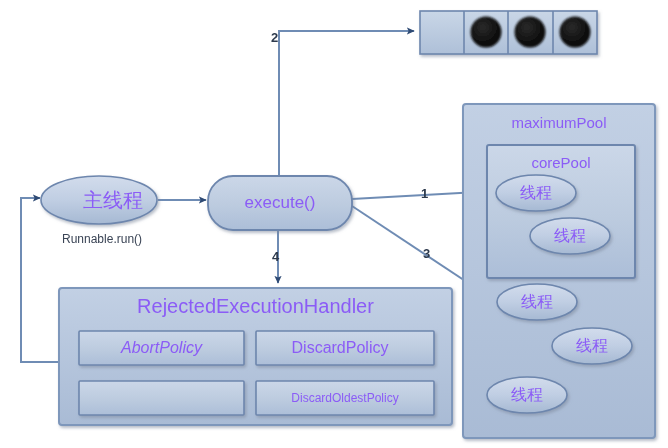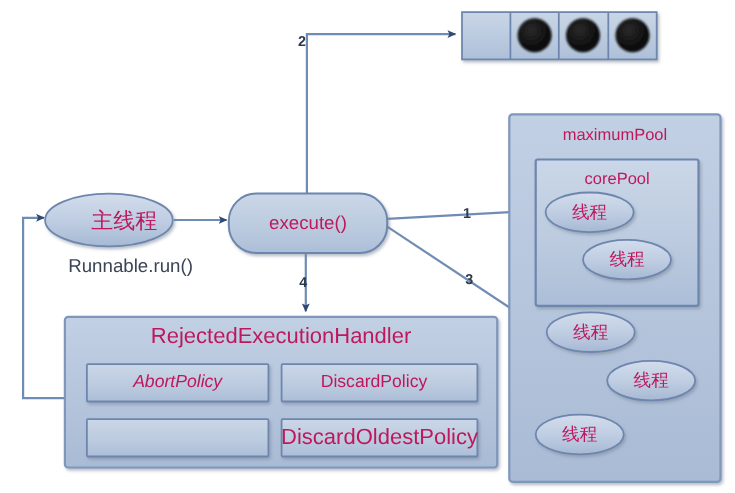--- a/index.html
+++ b/index.html
@@ -22,21 +22,21 @@
     width: 668px;
     height: 448px;
     pointer-events: none;
   }
   .node-text {
     position: absolute;
     display: flex;
     align-items: center;
     justify-content: center;
     text-align: center;
-    color: #be185d;
+    color: #8b5cf6;
     pointer-events: none;
     white-space: nowrap;
   }
   .lbl-num {
     position: absolute;
     color: #2d3a4d;
     font-weight: bold;
     font-size: 13px;
     font-family: "Liberation Sans", "DejaVu Sans", sans-serif;
   }
@@ -169,21 +169,21 @@
     </g>
     <g filter="url(#softShadow)">
       <rect x="79" y="381" width="165" height="34" rx="1" ry="1" fill="url(#gFillA)" stroke="#6d86ad" stroke-width="1.6"></rect>
     </g>
     <g filter="url(#softShadow)">
       <rect x="256" y="381" width="178" height="34" rx="1" ry="1" fill="url(#gFillA)" stroke="#6d86ad" stroke-width="1.6"></rect>
     </g>
   </svg>
 
   <div class="node-text" style="left:55px; top:186px; width:116px; height:28px; font-size:20px;">主线程</div>
-  <div class="lbl-plain" style="left:62px; top:232px; font-size:17px;">Runnable.run()</div>
+  <div class="lbl-plain" style="left:62px; top:232px; font-size:12px;">Runnable.run()</div>
 
   <div class="node-text" style="left:208px; top:189px; width:144px; height:28px; font-size:17px;">execute()</div>
 
   <div class="lbl-num" style="left:271px; top:30px;">2</div>
   <div class="lbl-num" style="left:421px; top:186px;">1</div>
   <div class="lbl-num" style="left:423px; top:246px;">3</div>
   <div class="lbl-num" style="left:272px; top:249px;">4</div>
 
   <div class="node-text" style="left:463px; top:111px; width:192px; height:22px; font-size:15px;">maximumPool</div>
 
@@ -193,15 +193,15 @@
   <div class="node-text" style="left:530px; top:223px; width:80px; height:26px; font-size:16px;">线程</div>
 
   <div class="node-text" style="left:497px; top:289px; width:80px; height:26px; font-size:16px;">线程</div>
   <div class="node-text" style="left:552px; top:333px; width:80px; height:26px; font-size:16px;">线程</div>
   <div class="node-text" style="left:487px; top:382px; width:80px; height:26px; font-size:16px;">线程</div>
 
   <div class="node-text" style="left:59px; top:294px; width:393px; height:24px; font-size:20px;">RejectedExecutionHandler</div>
 
   <div class="node-text" style="left:79px; top:331px; width:165px; height:34px; font-size:16px;font-style:italic;">AbortPolicy</div>
   <div class="node-text" style="left:256px; top:331px; width:168px; height:34px; font-size:16px;">DiscardPolicy</div>
-  <div class="node-text" style="left:256px; top:381px; width:178px; height:34px; font-size:20px;">DiscardOldestPolicy</div>
+  <div class="node-text" style="left:256px; top:381px; width:178px; height:34px; font-size:12px;">DiscardOldestPolicy</div>
 
 </div>
 
 </body></html>

